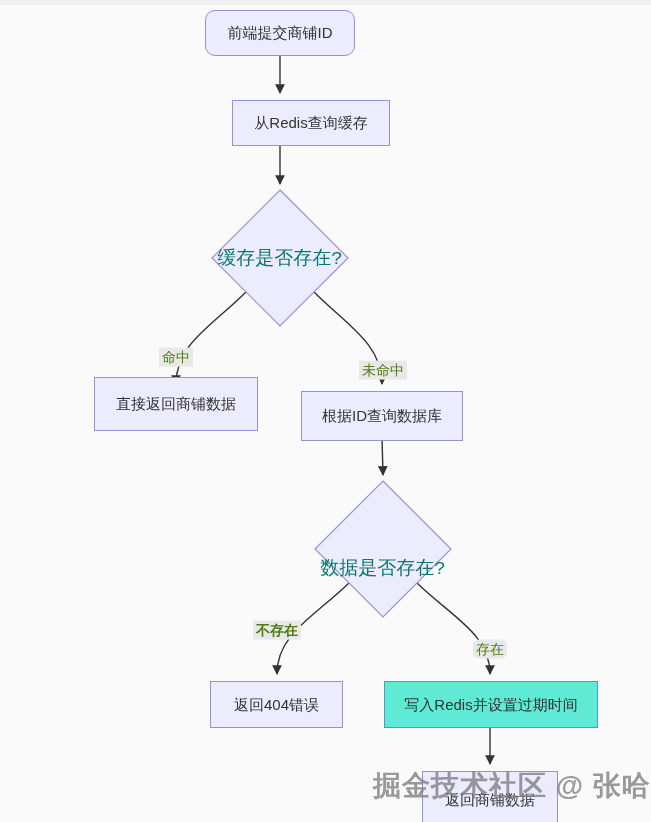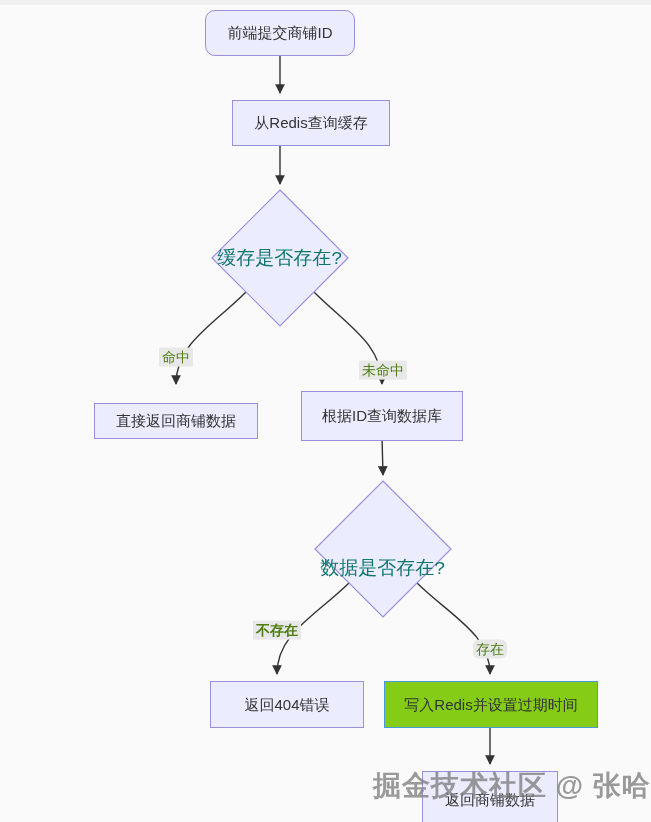--- a/index.html
+++ b/index.html
@@ -40,21 +40,21 @@
     justify-content: center;
     background: #ececff;
     border: 1px solid #9a8fdb;
     color: #333333;
     font-size: 15px;
     text-align: center;
     z-index: 1;
     line-height: 1.2;
   }
   .node.highlight {
-    background: #84cc16;
+    background: #5eead4;
     border: 1.5px solid #459ade;
   }
   .diamond-label {
     position: absolute;
     transform: translate(-50%, -50%);
     color: #0f766e;
     font-size: 19px;
     white-space: nowrap;
     z-index: 1;
     font-family: Liberation Mono, monospace;
@@ -107,27 +107,27 @@
     <polygon class="diamond" points="280,190 348,258 280,326 212,258"></polygon>
     <polygon class="diamond" points="383,481 451,549 383,617 315,549"></polygon>
   </svg>
 
   <div class="node" style="left:205px; top:10px; width:150px; height:46px;border-radius:10px;">前端提交商铺ID</div>
 
   <div class="node" style="left:212px; top:100px; width:158px; height:46px;margin-left:20px;">从Redis查询缓存</div>
 
   <div class="diamond-label" style="left:280px; top:258px;">缓存是否存在?</div>
 
-  <div class="node" style="left:94px; top:403px; width:164px; height:36px;">直接返回商铺数据</div>
+  <div class="node" style="left:94px; top:377px; width:164px; height:54px;">直接返回商铺数据</div>
 
   <div class="node" style="left:301px; top:391px; width:162px; height:50px;">根据ID查询数据库</div>
 
   <div class="diamond-label" style="left:383px; top:568px;">数据是否存在?</div>
 
-  <div class="node" style="left:210px; top:681px; width:154px; height:47px;">返回404错误</div>
+  <div class="node" style="left:210px; top:681px; width:133px; height:47px;">返回404错误</div>
 
   <div class="node highlight" style="left:384px; top:681px; width:214px; height:47px;">写入Redis并设置过期时间</div>
 
   <div class="node" style="left:422px; top:771px; width:136px; height:58px;">返回商铺数据</div>
 
   <div class="edge-label" style="left:176px; top:357px;">命中</div>
 
   <div class="edge-label" style="left:383px; top:358px;margin-top:12px;">未命中</div>
 
   <div class="edge-label" style="left:277px; top:630px;font-weight:bold;">不存在</div>

